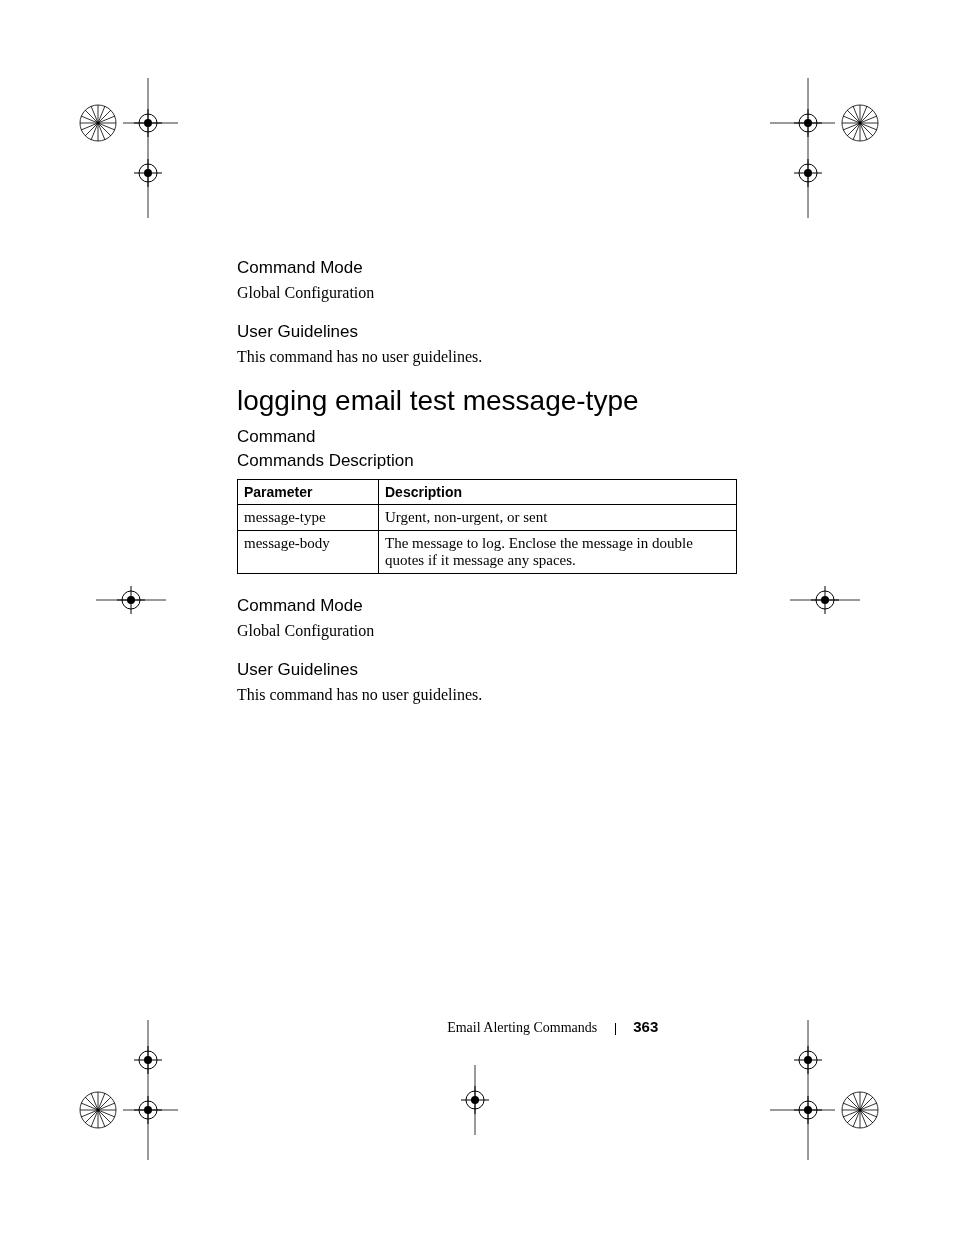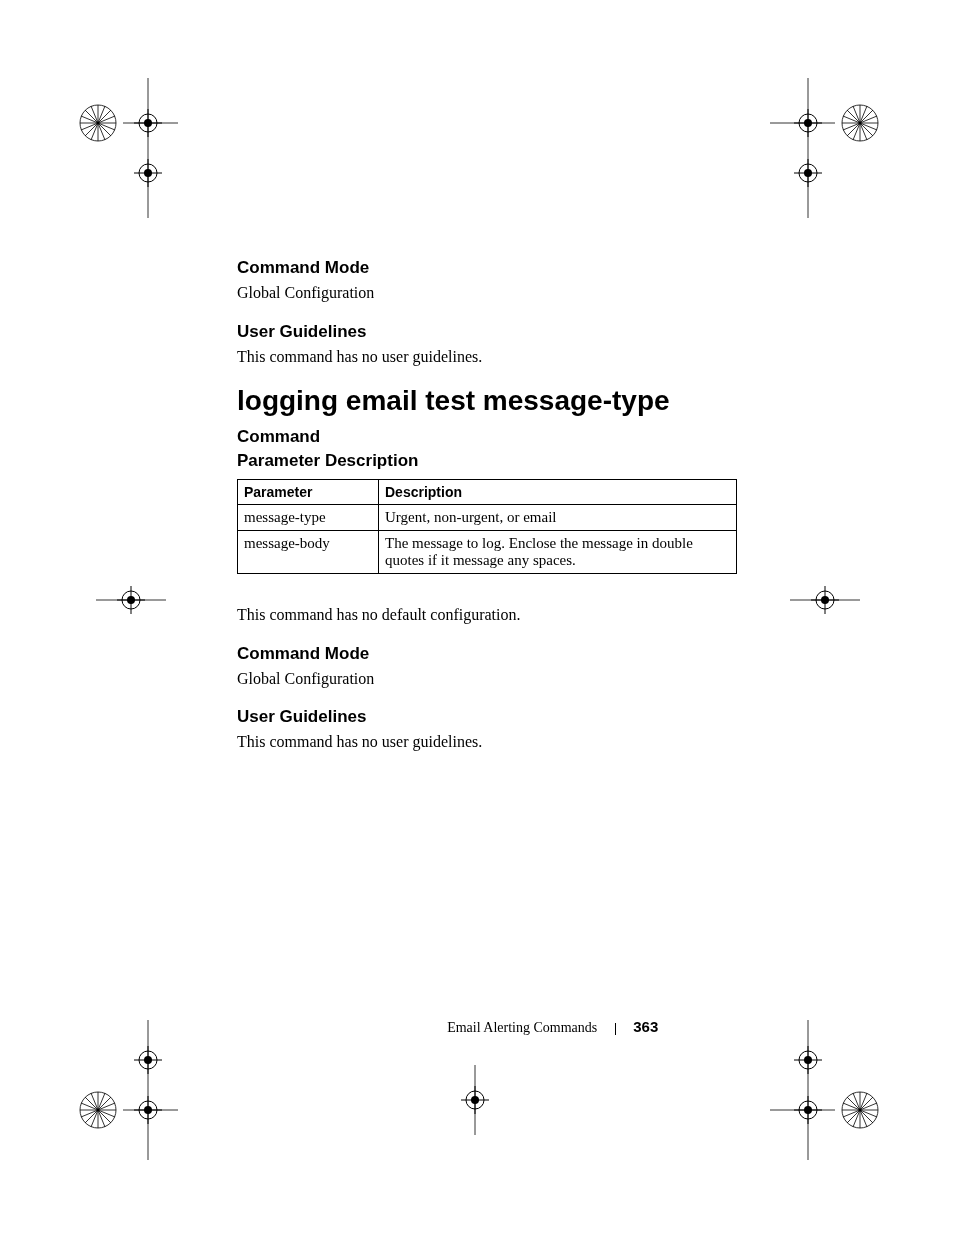--- a/index.html
+++ b/index.html
@@ -19,21 +19,21 @@
     height: 1235px;
   }
   .content {
     position: absolute;
     left: 237px;
     top: 258px;
     width: 500px;
   }
   .sans-bold {
     font-family: Arial, Helvetica, sans-serif;
-    font-weight: bold;
+    font-weight: normal;
   }
   .h-sub {
     font-size: 17px;
     margin-bottom: 4px;
   }
   .body-text {
     font-size: 16px;
     line-height: 1.35;
     margin-bottom: 18px;
   }
@@ -44,21 +44,21 @@
   }
   .syntax-line {
     font-size: 16px;
     margin-bottom: 18px;
   }
   .italic { font-style: italic; }
   .bold { font-weight: bold; }
   table.param {
     border-collapse: collapse;
     width: 100%;
-    margin-bottom: 30px;
+    margin-bottom: 22px;
     font-size: 15px;
   }
   table.param th {
     font-family: Arial, Helvetica, sans-serif;
     font-weight: bold;
     text-align: left;
     border: 1px solid #000;
     padding: 4px 6px;
     font-size: 14px;
   }
@@ -278,42 +278,41 @@
     <div class="sans-bold h-sub">Command Mode</div>
     <div class="body-text">Global Configuration</div>
 
     <div class="sans-bold h-sub">User Guidelines</div>
     <div class="body-text">This command has no user guidelines.</div>
 
     <div class="sans-bold h-main">logging email test message-type</div>
 
     <div class="sans-bold h-sub">Command</div>
 
-    <div class="sans-bold h-sub" style="margin-bottom:8px;">Parameter Description</div>
+    <div class="sans-bold h-sub" style="margin-bottom:8px;">Commands Description</div>
 
     <table class="param">
       <thead>
         <tr>
           <th style="width:128px;">Parameter</th>
           <th>Description</th>
         </tr>
       </thead>
       <tbody>
         <tr>
           <td>message-type</td>
-          <td>Urgent, non-urgent, or email</td>
+          <td>Urgent, non-urgent, or sent</td>
         </tr>
         <tr>
           <td>message-body</td>
           <td>The message to log. Enclose the message in double quotes if it message any spaces.</td>
         </tr>
       </tbody>
     </table>
 
-    <div class="body-text">This command has no default configuration.</div>
 
     <div class="sans-bold h-sub">Command Mode</div>
     <div class="body-text">Global Configuration</div>
 
     <div class="sans-bold h-sub">User Guidelines</div>
     <div class="body-text">This command has no user guidelines.</div>
 
   </div>
 
   <div class="footer">

